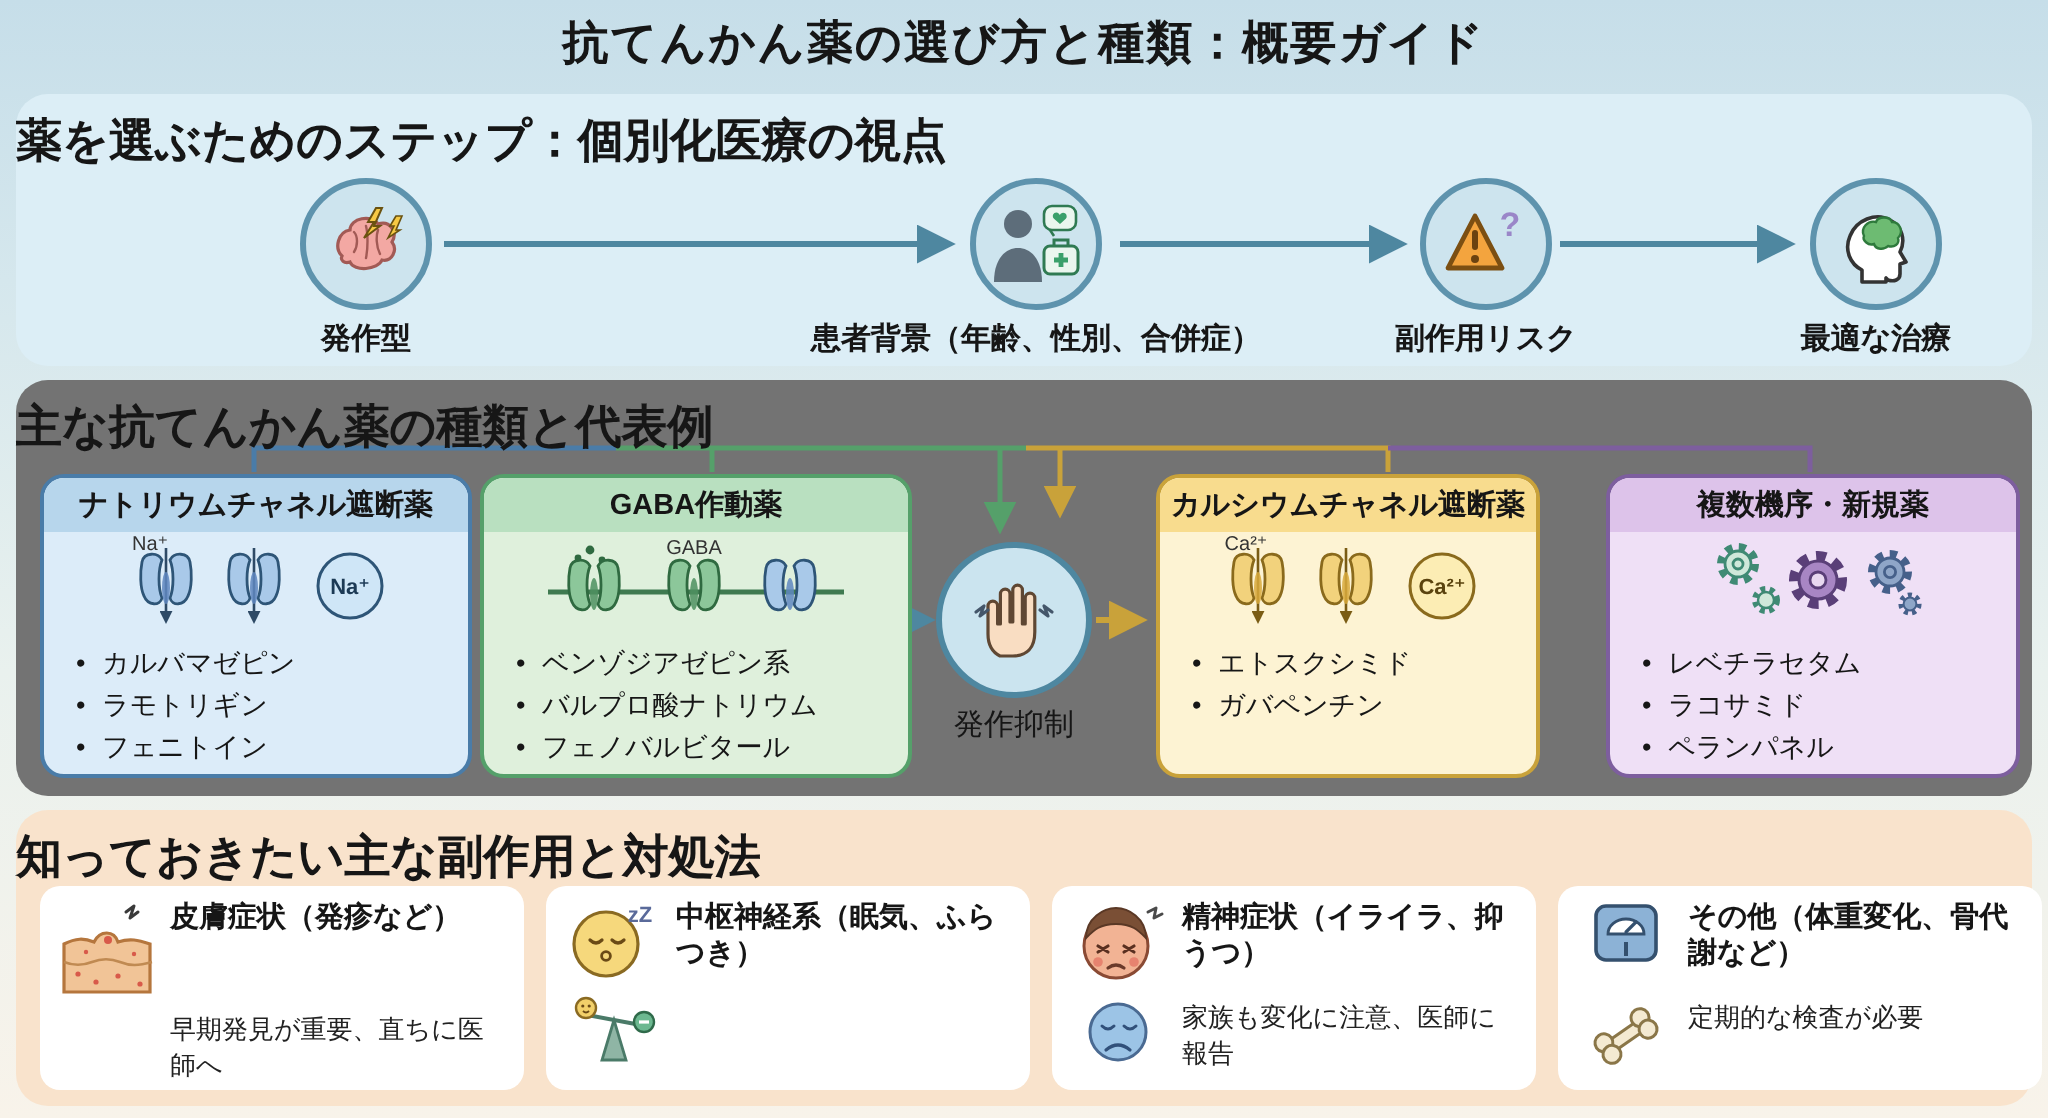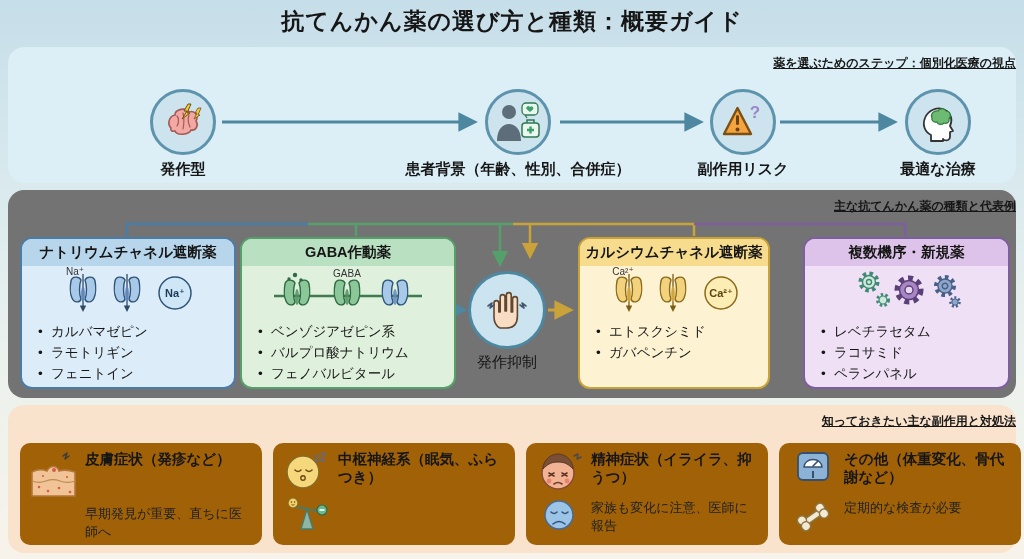--- a/index.html
+++ b/index.html
@@ -5,21 +5,21 @@
   * { box-sizing: border-box; }
   html,body { margin:0; padding:0; }
   body {
     width:1024px; height:559px; position:relative; overflow:hidden;
     font-family:"Liberation Sans","DejaVu Sans",sans-serif; color:#161616;
     background:linear-gradient(180deg,#c6dee9 0%,#d5e7ed 25%,#e9f1ee 60%,#f8f3ea 100%);
   }
   .page-title { position:absolute; top:6px; left:0; width:100%; text-align:center;
     font-size:23px; font-weight:bold; letter-spacing:1px; }
   .panel { position:absolute; left:8px; width:1008px; border-radius:16px; }
-  .panel-heading { text-align:right; font-weight:bold; font-size:12px; padding-top:8px; position:relative; z-index:2;text-decoration:underline; }
+  .panel-heading { text-align:left; font-weight:bold; font-size:23px; padding-top:8px; position:relative; z-index:2; }
   #steps-panel   { top:47px;  height:136px; background:#dceef6; }
   #drugs-panel   { top:190px; height:208px; background:#737373; }
   #effects-panel { top:405px; height:148px; background:#f9e3cc; }
 
   .overlay { position:absolute; inset:0; pointer-events:none; z-index:1; }
 
   
   .step-item { position:absolute; text-align:center; z-index:2; }
   #step-1 { left:75px;  top:42px; width:200px; }
   #step-2 { left:360px; top:42px; width:300px; }
@@ -46,21 +46,21 @@
   .drug-list li { position:relative; padding-left:13px; }
   .drug-list li::before { content:"•"; position:absolute; left:0; }
 
   .center-circle { position:absolute; left:460px; top:81px; width:78px; height:78px; border-radius:50%;
     background:#cbe4ef; border:3px solid #4e87a0; display:flex; align-items:center; justify-content:center; z-index:2; }
   .center-label { position:absolute; left:449px; top:163px; width:100px; text-align:center;
     font-weight:normal; font-size:15px; z-index:2; }
 
   
   .effects-row { position:absolute; left:12px; top:38px; display:flex; gap:11px; }
-  .effect-card { width:242px; height:102px; background:#a16207; border-radius:10px;
+  .effect-card { width:242px; height:102px; background:#ffffff; border-radius:10px;
     padding:7px 10px 6px 8px; display:grid; grid-template-columns:52px 1fr;
     grid-template-rows:auto 1fr; column-gap:5px; }
   .effect-icon-top    { grid-column:1; grid-row:1; justify-self:center; align-self:start; }
   .effect-title { grid-column:2; grid-row:1; font-weight:bold; font-size:14.5px; line-height:1.25; }
   .effect-icon-bottom { grid-column:1; grid-row:2; justify-self:center; align-self:start; padding-top:2px; }
   .effect-body  { grid-column:2; grid-row:2; font-size:13px; line-height:1.35; color:#222; padding-top:3px; }
 
   .defs-svg { position:absolute; width:0; height:0; }
 </style>
 </head>

